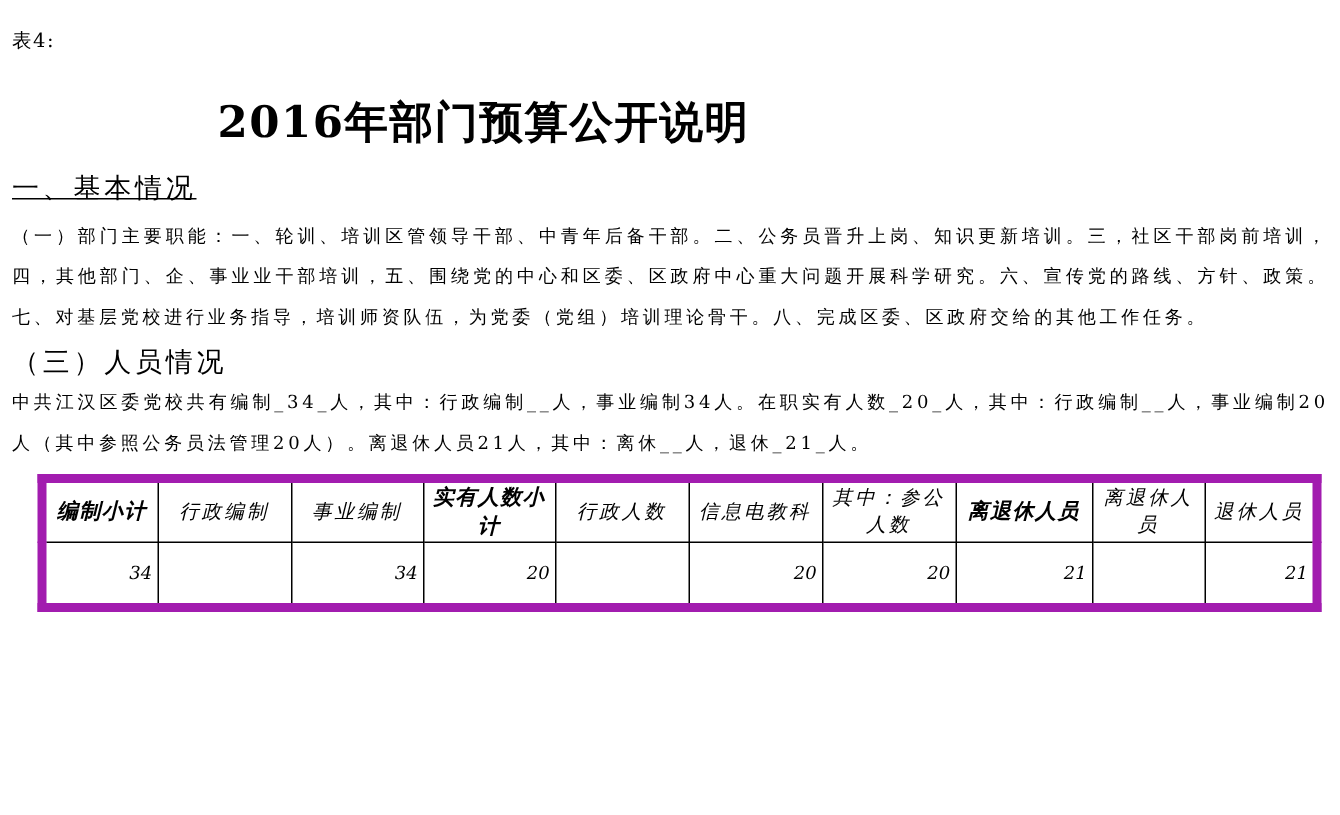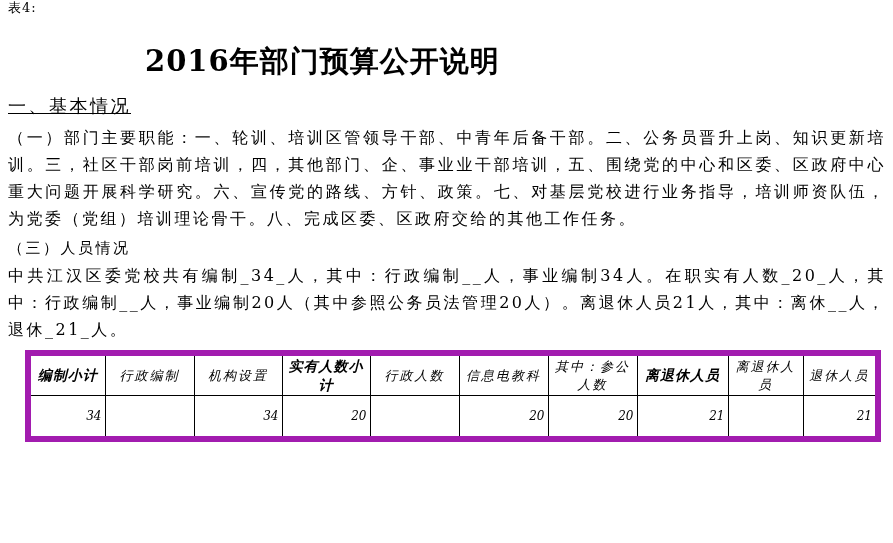--- a/index.html
+++ b/index.html
@@ -8,21 +8,21 @@
     background: #ffffff;
     color: #000000;
   }
   body {
     width: 893px;
     height: 543px;
     overflow: hidden;
     font-family: "DejaVu Serif", "Liberation Serif", serif;
   }
   .doc {
-    padding: 0 7px 0 8px;
+    padding: 20px 7px 0 8px;
   }
   .table-label {
     font-size: 13px;
     line-height: 16px;
     letter-spacing: 1px;
   }
   .doc-title {
     font-size: 29px;
     font-weight: bold;
     line-height: 36px;
@@ -30,34 +30,34 @@
     letter-spacing: 1px;
   }
   .section-heading {
     font-size: 18px;
     line-height: 27px;
     margin-top: 13px;
     letter-spacing: 2.5px;
     text-decoration: underline;
   }
   p.body-para {
-    font-size: 16px;
+    font-size: 12px;
     line-height: 27px;
     letter-spacing: 2.5px;
     text-align: justify;
     margin: 3px 0 0 0;
   }
   p.body-para.first {
     margin-top: 5px;
   }
   p.body-para.no-gap {
     margin-top: 0;
   }
   .sub-heading {
-    font-size: 15px;
+    font-size: 18px;
     line-height: 27px;
     letter-spacing: 2.5px;
     margin-top: 3px;
   }
   table.staff-table {
     margin: 7px 0 0 17px;
     width: 850px;
     table-layout: fixed;
     border-collapse: collapse;
     border: 6px solid #a21caf;
@@ -117,21 +117,21 @@
       <col style="width:89px">
       <col style="width:89px">
       <col style="width:91px">
       <col style="width:75px">
       <col style="width:75px">
     </colgroup>
     <thead>
       <tr>
         <th class="b">编制小计</th>
         <th>行政编制</th>
-        <th>机构设置</th>
+        <th>事业编制</th>
         <th class="b">实有人数小计</th>
         <th>行政人数</th>
         <th>信息电教科</th>
         <th>其中：参公人数</th>
         <th class="b">离退休人员</th>
         <th>离退休人员</th>
         <th>退休人员</th>
       </tr>
     </thead>
     <tbody>

